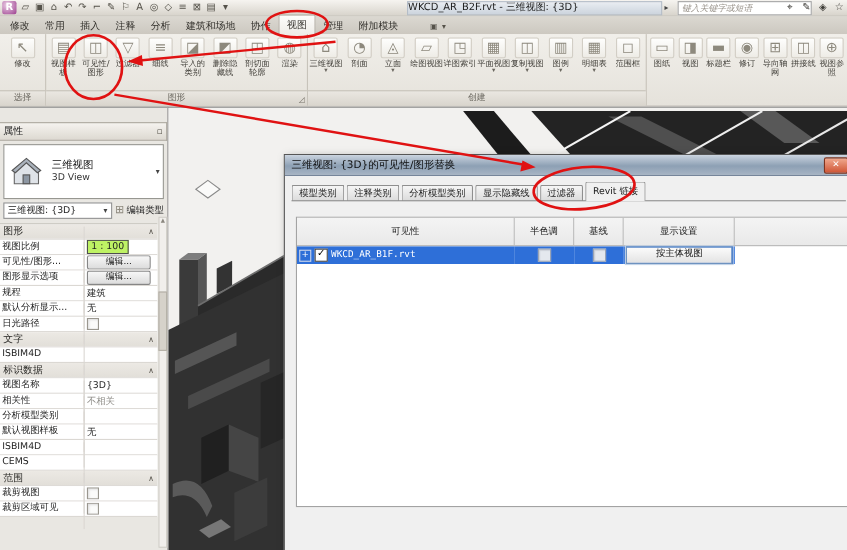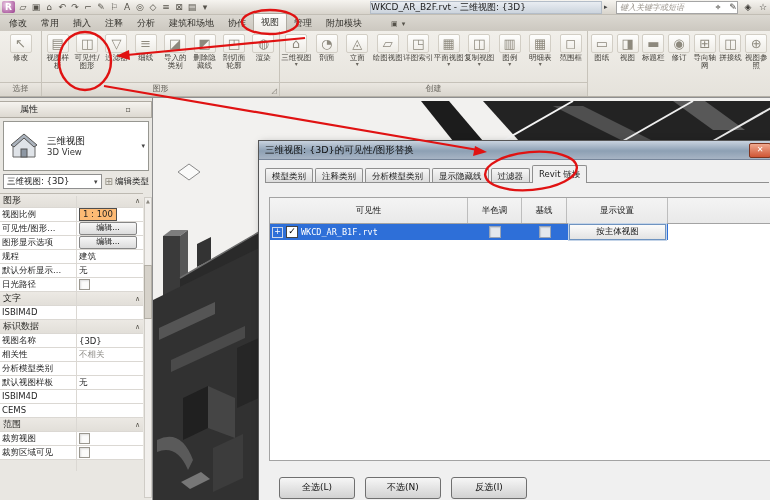--- a/index.html
+++ b/index.html
@@ -46,22 +46,22 @@
   .panel-label{height:13px;background:linear-gradient(#eae7e1,#d9d5cd);border-top:1px solid #c6c2b9;
     text-align:center;font-size:8px;color:#6b6860;line-height:12px;position:relative}
   .launcher{position:absolute;right:2px;top:2px;font-size:7px;color:#7a766d}
   .p-sel{width:42px}.p-graphics{width:238px}.p-create{width:308px}.p-sheet{width:182px;border-right:none}
   
   .canvas{position:absolute;left:152px;top:97px;width:618px;height:403px;background:#f2f1ef;
     border-left:1px solid #8f8f8f;border-top:1px solid #8f8f8f;box-sizing:border-box}
   
   .props{position:absolute;left:0;top:97px;width:152px;height:403px;background:#e9e7e2;
     border-top:1px solid #8f8f8f;box-sizing:border-box}
-  .props-header{margin-top:3px;height:15px;display:flex;justify-content:space-between;align-items:center;
-    padding:0 20px;background:linear-gradient(#f5f3ef,#ddd9d1);border:1px solid #aeaaa1;border-left:none;font-size:9px}
+  .props-header{margin-top:13px;height:15px;display:flex;justify-content:space-between;align-items:center;
+    padding:0 3px;background:linear-gradient(#f5f3ef,#ddd9d1);border:1px solid #aeaaa1;border-left:none;font-size:9px}
   .ph-icon{font-size:8px;color:#55524a}
   .type-box{margin:3px 3px 2px;height:48px;background:#fff;border:1px solid #979791;display:flex;
     align-items:center;position:relative}
   .type-texts{margin-left:6px;line-height:1.25}
   .type-title{font-size:9.5px;color:#111}
   .type-sub{font-size:8.5px;color:#333}
   .type-caret{position:absolute;right:3px;top:20px;font-size:7px;color:#444}
   .combo-row{display:flex;margin:1px 3px 0;gap:3px;height:17px;align-items:center}
   .combo{flex:1;background:#fff;border:1px solid #8f8f8f;display:flex;justify-content:space-between;
     align-items:center;padding:0 3px;height:15px;box-sizing:border-box;font-size:8.5px}
@@ -70,21 +70,21 @@
   .edit-type .et-icon{color:#8d897d;font-size:10px}
   .rows{margin:3px 9px 0 0;border-top:1px solid #bdb9b1;position:relative;background:#fff}
   .prow{display:flex;height:14px;border-bottom:1px solid #dbd8d3;background:#fff;align-items:center;box-sizing:border-box}
   .prow .lbl{width:72px;flex:0 0 auto;padding:12px 2px;border-right:1px solid #dbd8d3;color:#1f1f1f;
     white-space:nowrap;overflow:hidden;height:100%;line-height:13px;font-size:8.5px}
   .prow .val{flex:1;padding:0 2px;color:#1f1f1f;white-space:nowrap;overflow:hidden;font-size:8.5px;
     display:flex;align-items:center}
   .prow.section{background:linear-gradient(#ece9e4,#e2dfd9);justify-content:space-between;padding:0 3px;color:#2b2a27}
   .prow.section .chev{font-size:7px;color:#55524a}
   .prow .muted{color:#8f8d88}
-  .valbox{border:1px solid #4e4e4e;background:#fdba74;padding:0 3px;line-height:11px}
+  .valbox{border:1px solid #4e4e4e;background:#bef264;padding:0 3px;line-height:11px}
   .pbtn{width:56px;height:11px;background:linear-gradient(#f7f7f7,#dcdcdc);border:1px solid #868686;
     border-radius:2px;font-size:8px;line-height:10px;text-align:center;color:#111;cursor:default}
   .pcheck{width:9px;height:9px;border:1px solid #9a978f;background:#fbfbfa;box-shadow:inset 1px 1px 2px #ddd}
   .props-scroll{position:absolute;right:0;top:99px;width:8px;height:301px;background:#f1efec;
     border:1px solid #cfccc6;box-sizing:border-box;display:flex;flex-direction:column;align-items:center}
   .ps-arrow{font-size:5px;color:#8a877f;line-height:7px}
   .ps-thumb{width:6px;height:52px;background:#d6d2ca;border:1px solid #b2aea5;margin-top:60px}
   
   .dialog{position:absolute;left:258px;top:140px;width:516px;height:364px;background:#f0f0f0;
     border:1px solid #565656;box-shadow:3px 3px 8px rgba(0,0,0,.35);box-sizing:border-box}
@@ -512,25 +512,20 @@
           <div class="cell c2 sel">
             <span class="cb-un"></span>
           </div>
           <div class="cell c3 sel">
             <div class="hostbtn">按主体视图</div>
           </div>
           <div class="cell c4"></div>
         </div>
       </div>
   </div>
-  <div class="dlg-btns" id="dbtns">
-      <div class="dbtn">全选(L)</div>
-      <div class="dbtn">不选(N)</div>
-      <div class="dbtn">反选(I)</div>
-    </div>
 </div>
 
 <div class="annot">
   <svg width="770" height="500" viewBox="0 0 770 500">
     <ellipse cx="270" cy="22" rx="28" ry="12" fill="none" stroke="#e01212" stroke-width="2.4"></ellipse>
     <ellipse cx="85" cy="61" rx="26" ry="29" fill="none" stroke="#e01212" stroke-width="2.4"></ellipse>
     <ellipse cx="531" cy="171" rx="46" ry="19" fill="none" stroke="#e01212" stroke-width="2.4" transform="rotate(-5 531 171)"></ellipse>
     <line x1="305" y1="38" x2="127" y2="55" stroke="#e01212" stroke-width="2.2"></line>
     <polygon points="116,56 129,50 130,60" fill="#e01212"></polygon>
     <line x1="104" y1="86" x2="478" y2="150" stroke="#e01212" stroke-width="2.2"></line>

